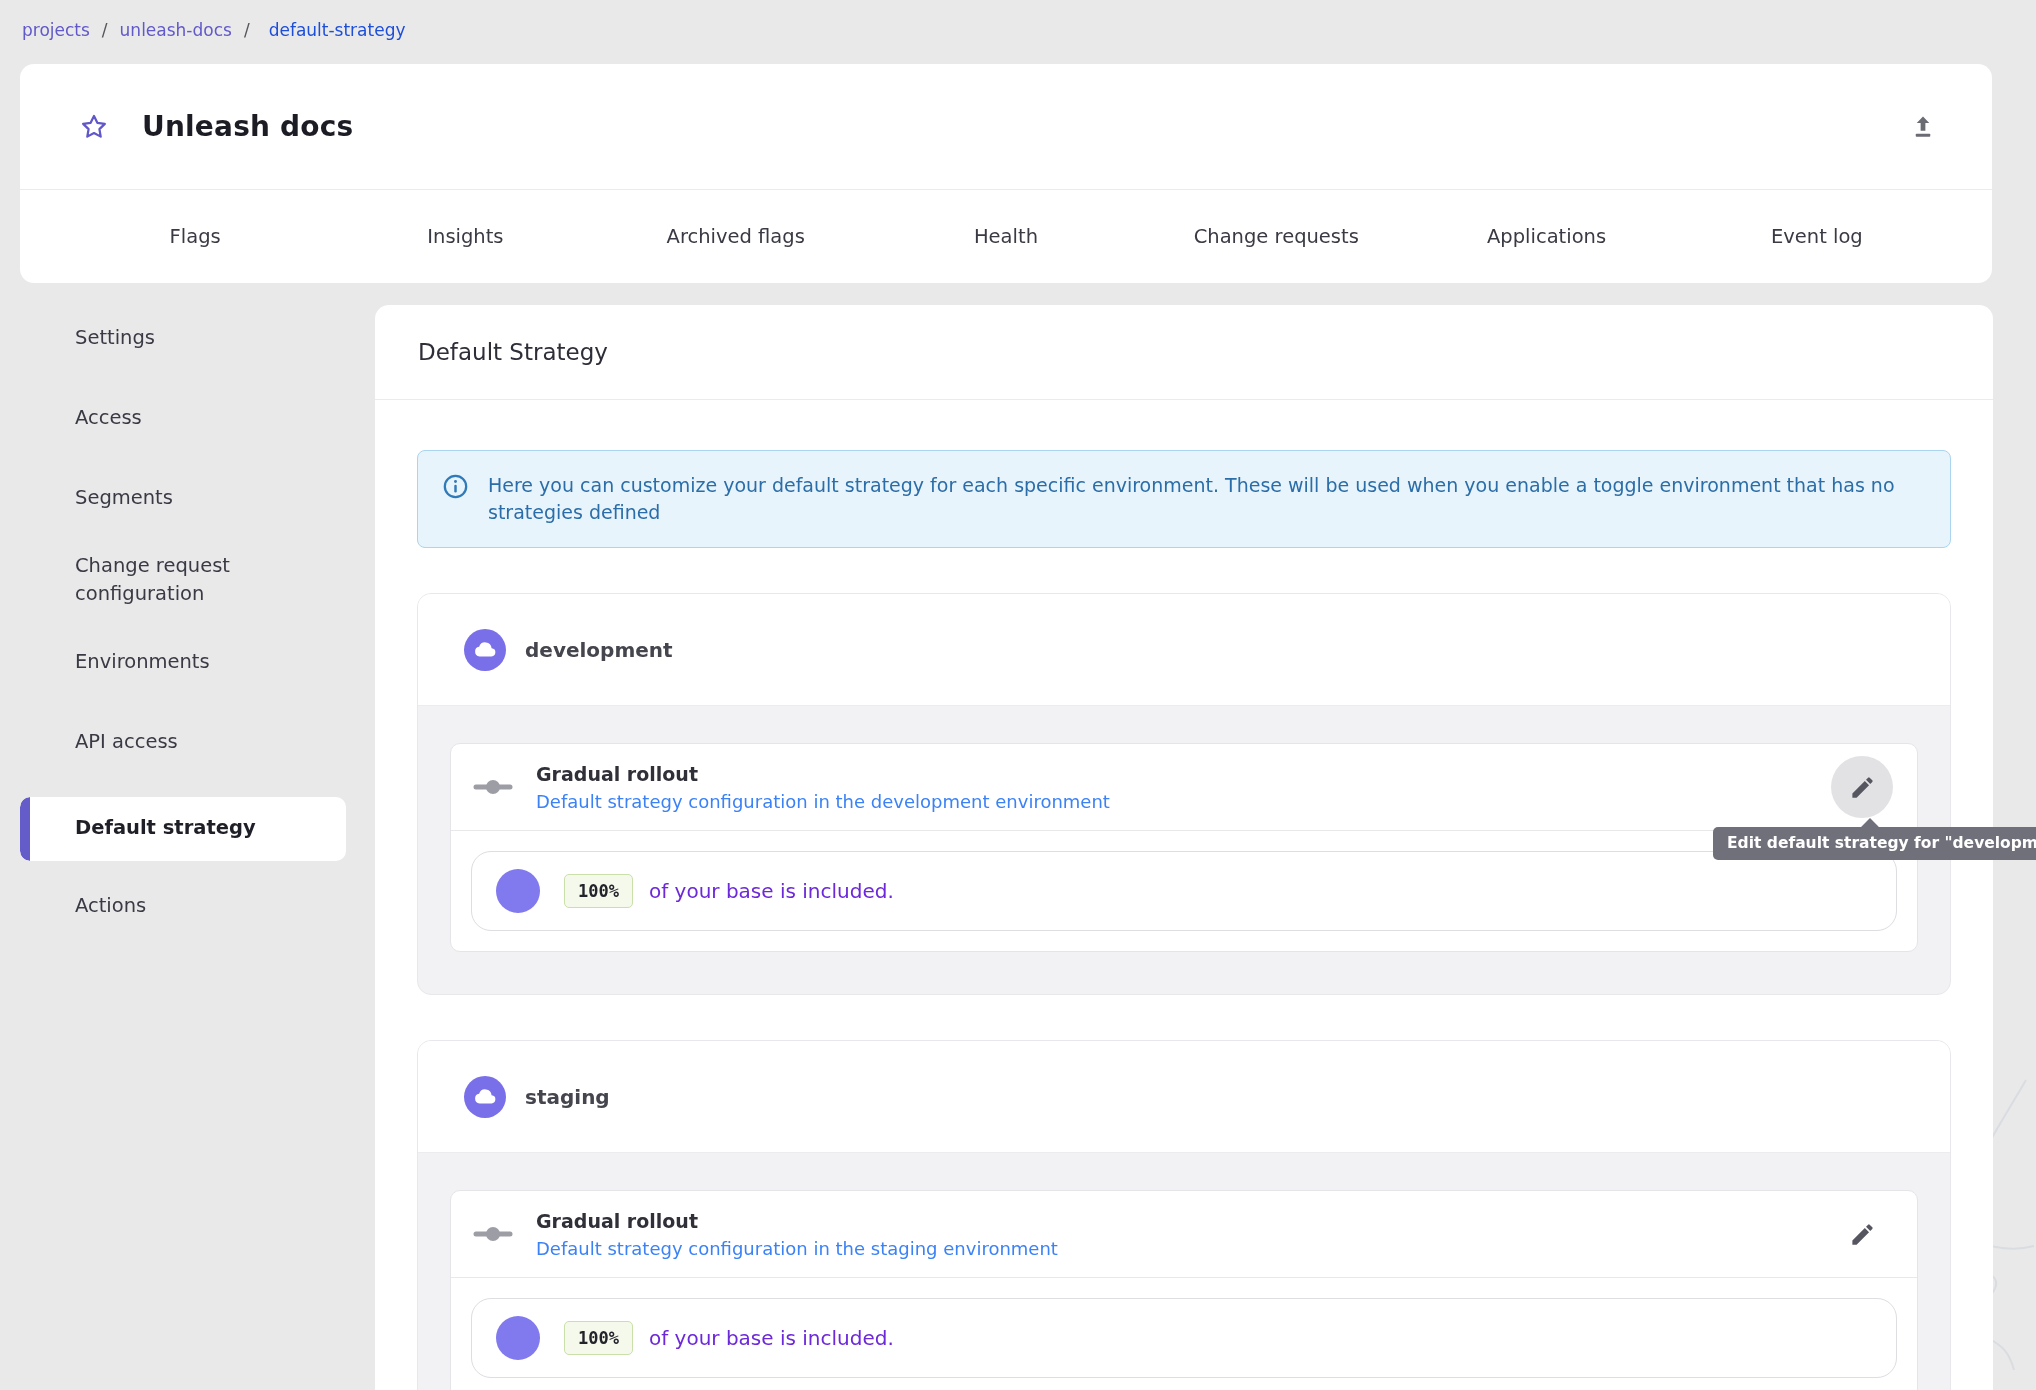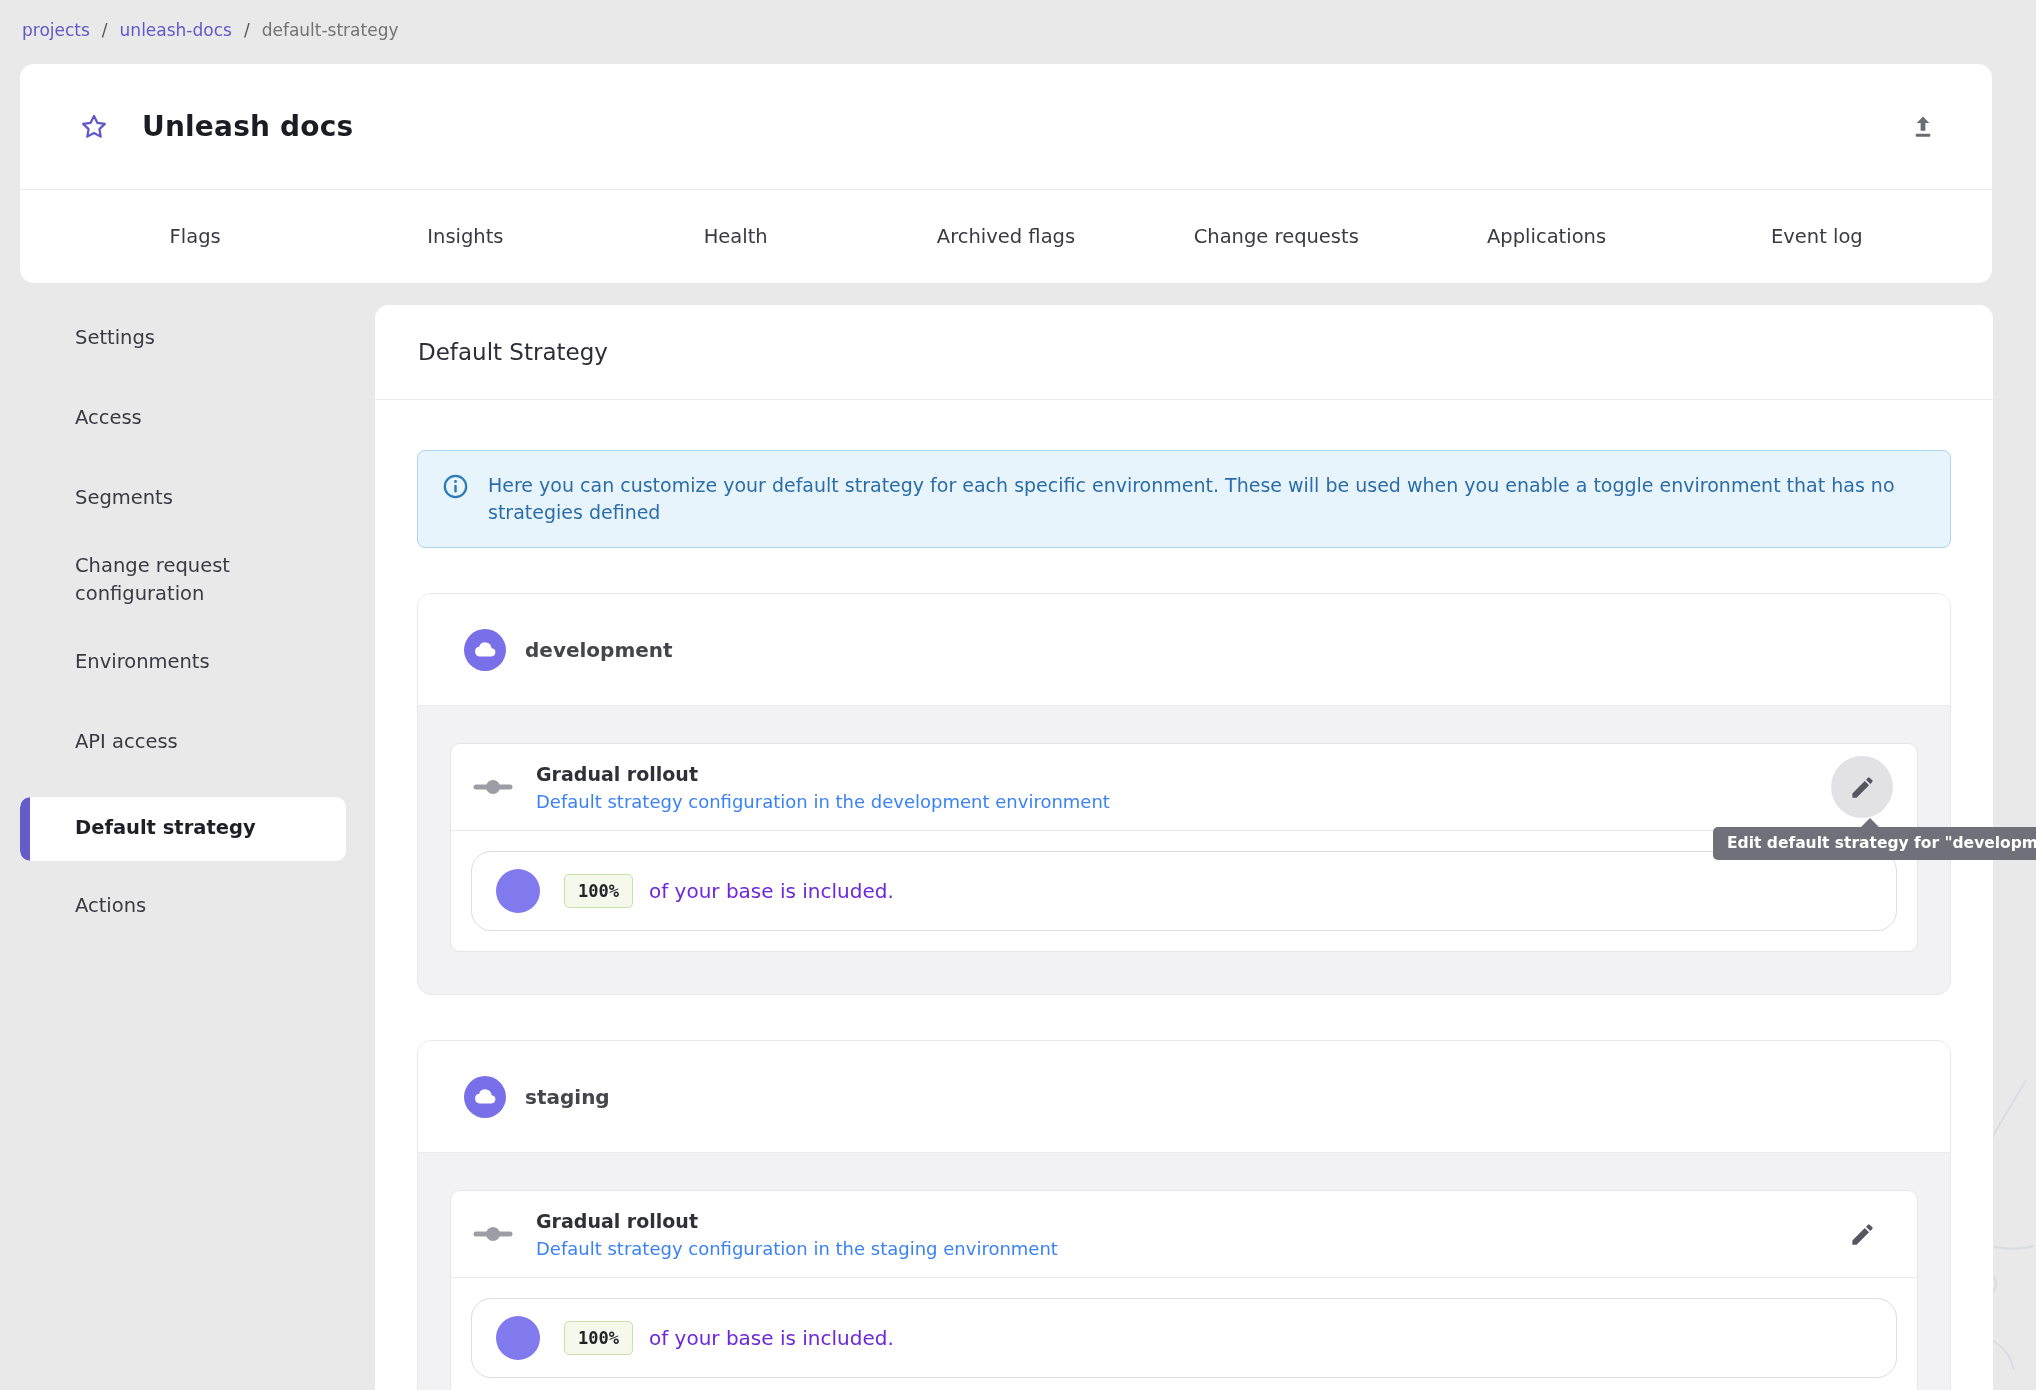--- a/index.html
+++ b/index.html
@@ -6,21 +6,21 @@
   html,body { width:2036px; height:1390px; }
   body {
     position:relative; overflow:hidden;
     background:#e9e9ea;
     font-family:"DejaVu Sans", sans-serif;
     color:#3a3a44;
   }
   
   .breadcrumb { position:absolute; top:20px; left:22px; font-size:17px; color:#55555c; display:flex; gap:12px; align-items:center; z-index:2; }
   .breadcrumb .crumb-link { color:#6159c9; cursor:pointer; }
-  .breadcrumb .crumb-current { color:#737373; }
+  .breadcrumb .crumb-current { color:#1d4ed8;margin-left:7px; }
   
   .header-card { position:absolute; left:20px; top:64px; width:1972px; height:219px; background:#fff; border-radius:14px; z-index:1; }
   .title-row { height:126px; display:flex; align-items:center; padding:0 48px 0 57px; border-bottom:1px solid #ebebee; }
   .star-btn { width:34px; height:34px; display:flex; align-items:center; justify-content:center; cursor:pointer; }
   .project-title { margin-left:31px; font-size:28px; font-weight:bold; color:#1c1c24; letter-spacing:.2px; }
   .header-spacer { flex:1; }
   .upload-btn { width:42px; height:42px; display:flex; align-items:center; justify-content:center; cursor:pointer; }
   .tabs { height:92px; display:flex; padding:0 40px; }
   .tab { flex:1; display:flex; align-items:center; justify-content:center; font-size:19.5px; color:#3a3a44; cursor:pointer; position:relative; }
   .tab.active { font-weight:bold; color:#26262f; }
@@ -89,22 +89,22 @@
     <span class="upload-btn">
       <svg width="30" height="30" viewBox="0 0 24 24" fill="#6b6b74">
         <path d="M12 3.5l5 5.2h-3.1v6.3h-3.8V8.7H7z"></path>
         <rect x="6.2" y="17.3" width="11.6" height="2.4" rx="0.6"></rect>
       </svg>
     </span>
   </div>
   <div class="tabs">
     <div class="tab">Flags</div>
     <div class="tab">Insights</div>
+    <div class="tab">Archived flags</div>
     <div class="tab">Health</div>
-    <div class="tab">Archived flags</div>
     <div class="tab">Change requests</div>
     <div class="tab">Applications</div>
     <div class="tab">Event log</div>
   </div>
 </section>
 
 <ul class="sidebar">
   <li>Settings</li>
   <li>Access</li>
   <li>Segments</li>

